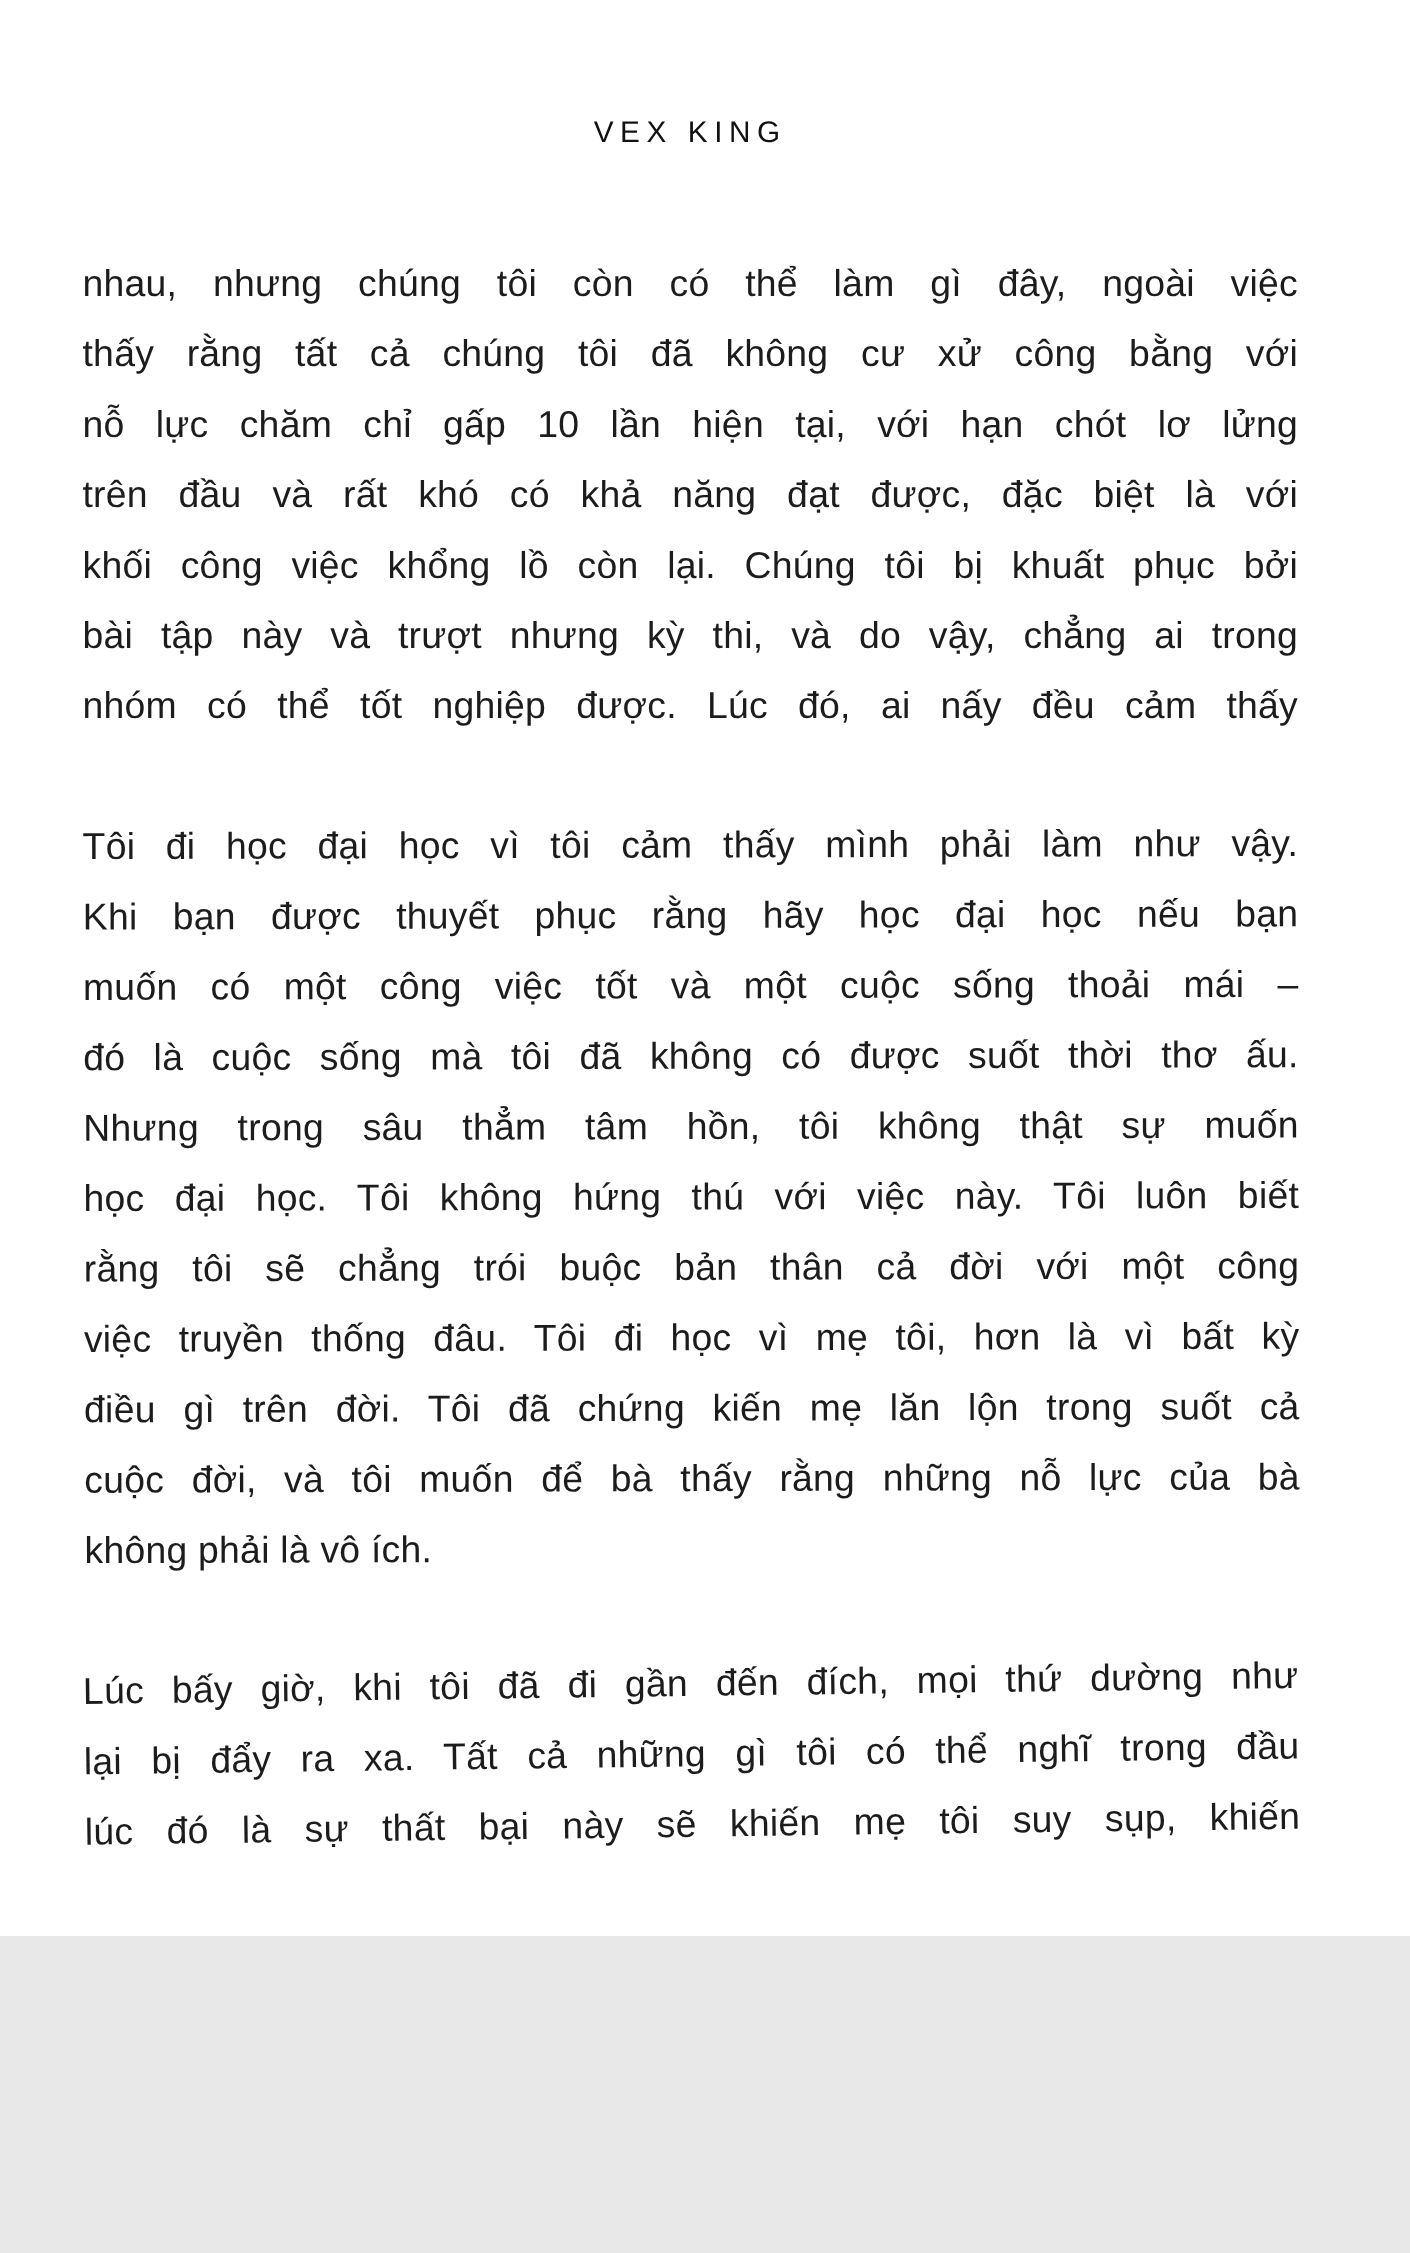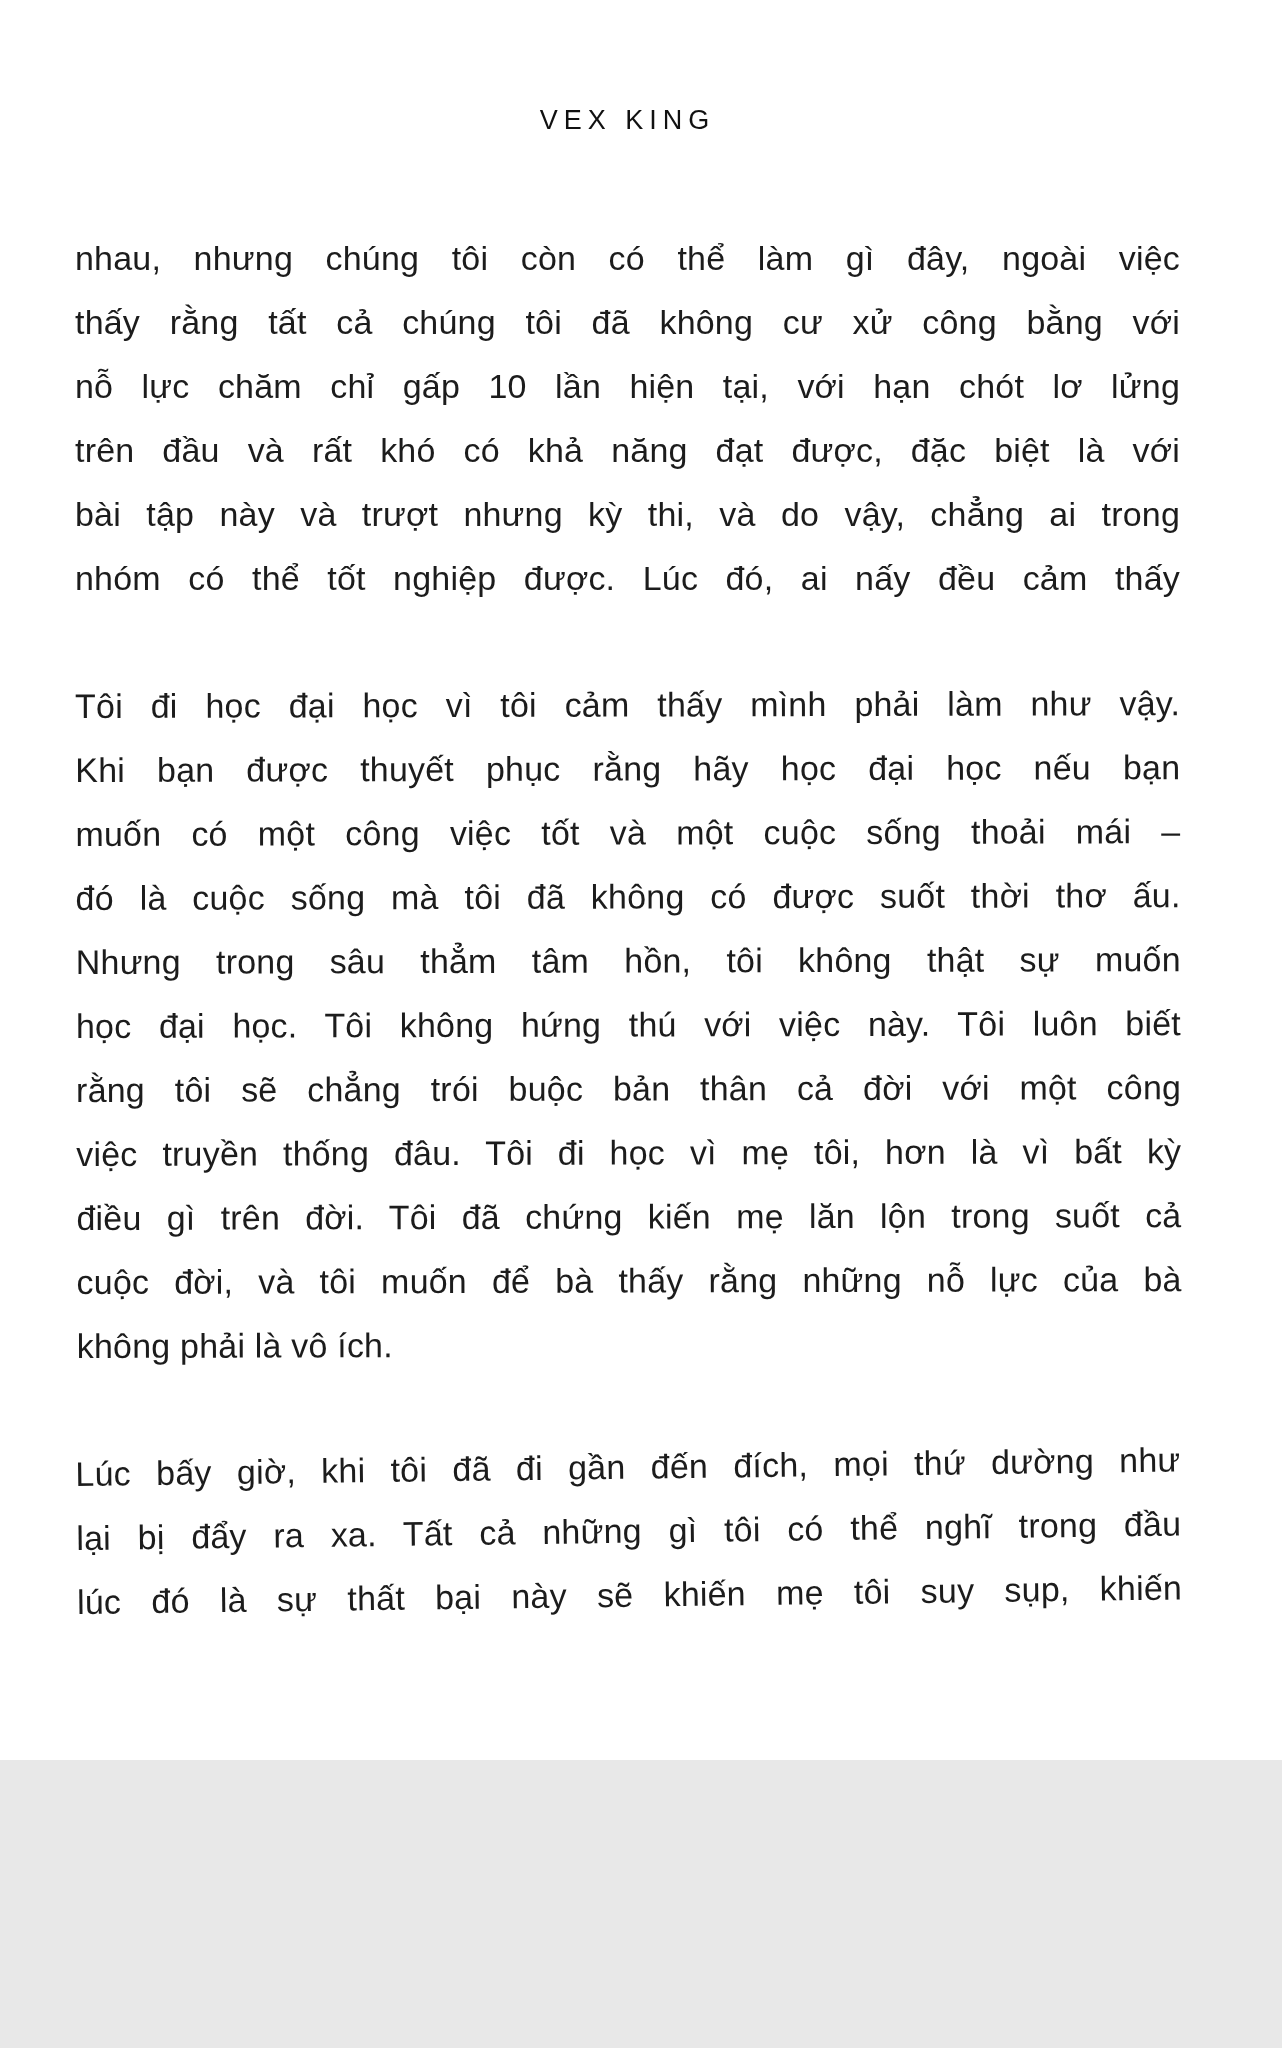--- a/index.html
+++ b/index.html
@@ -71,20 +71,21 @@
 
   <div class="running-header">VEX KING</div>
 
   <div class="body-text">
 
     <div class="para p1">
       <div class="line">nhau, nhưng chúng tôi còn có thể làm gì đây, ngoài việc</div>
       <div class="line">thấy rằng tất cả chúng tôi đã không cư xử công bằng với</div>
       <div class="line">nỗ lực chăm chỉ gấp 10 lần hiện tại, với hạn chót lơ lửng</div>
       <div class="line">trên đầu và rất khó có khả năng đạt được, đặc biệt là với</div>
+      <div class="line">khối công việc khổng lồ còn lại. Chúng tôi bị khuất phục bởi</div>
       <div class="line">bài tập này và trượt nhưng kỳ thi, và do vậy, chẳng ai trong</div>
       <div class="line">nhóm có thể tốt nghiệp được. Lúc đó, ai nấy đều cảm thấy</div>
     </div>
 
     <div class="para p2">
       <div class="line">Tôi đi học đại học vì tôi cảm thấy mình phải làm như vậy.</div>
       <div class="line">Khi bạn được thuyết phục rằng hãy học đại học nếu bạn</div>
       <div class="line">muốn có một công việc tốt và một cuộc sống thoải mái –</div>
       <div class="line">đó là cuộc sống mà tôi đã không có được suốt thời thơ ấu.</div>
       <div class="line">Nhưng trong sâu thẳm tâm hồn, tôi không thật sự muốn</div>

